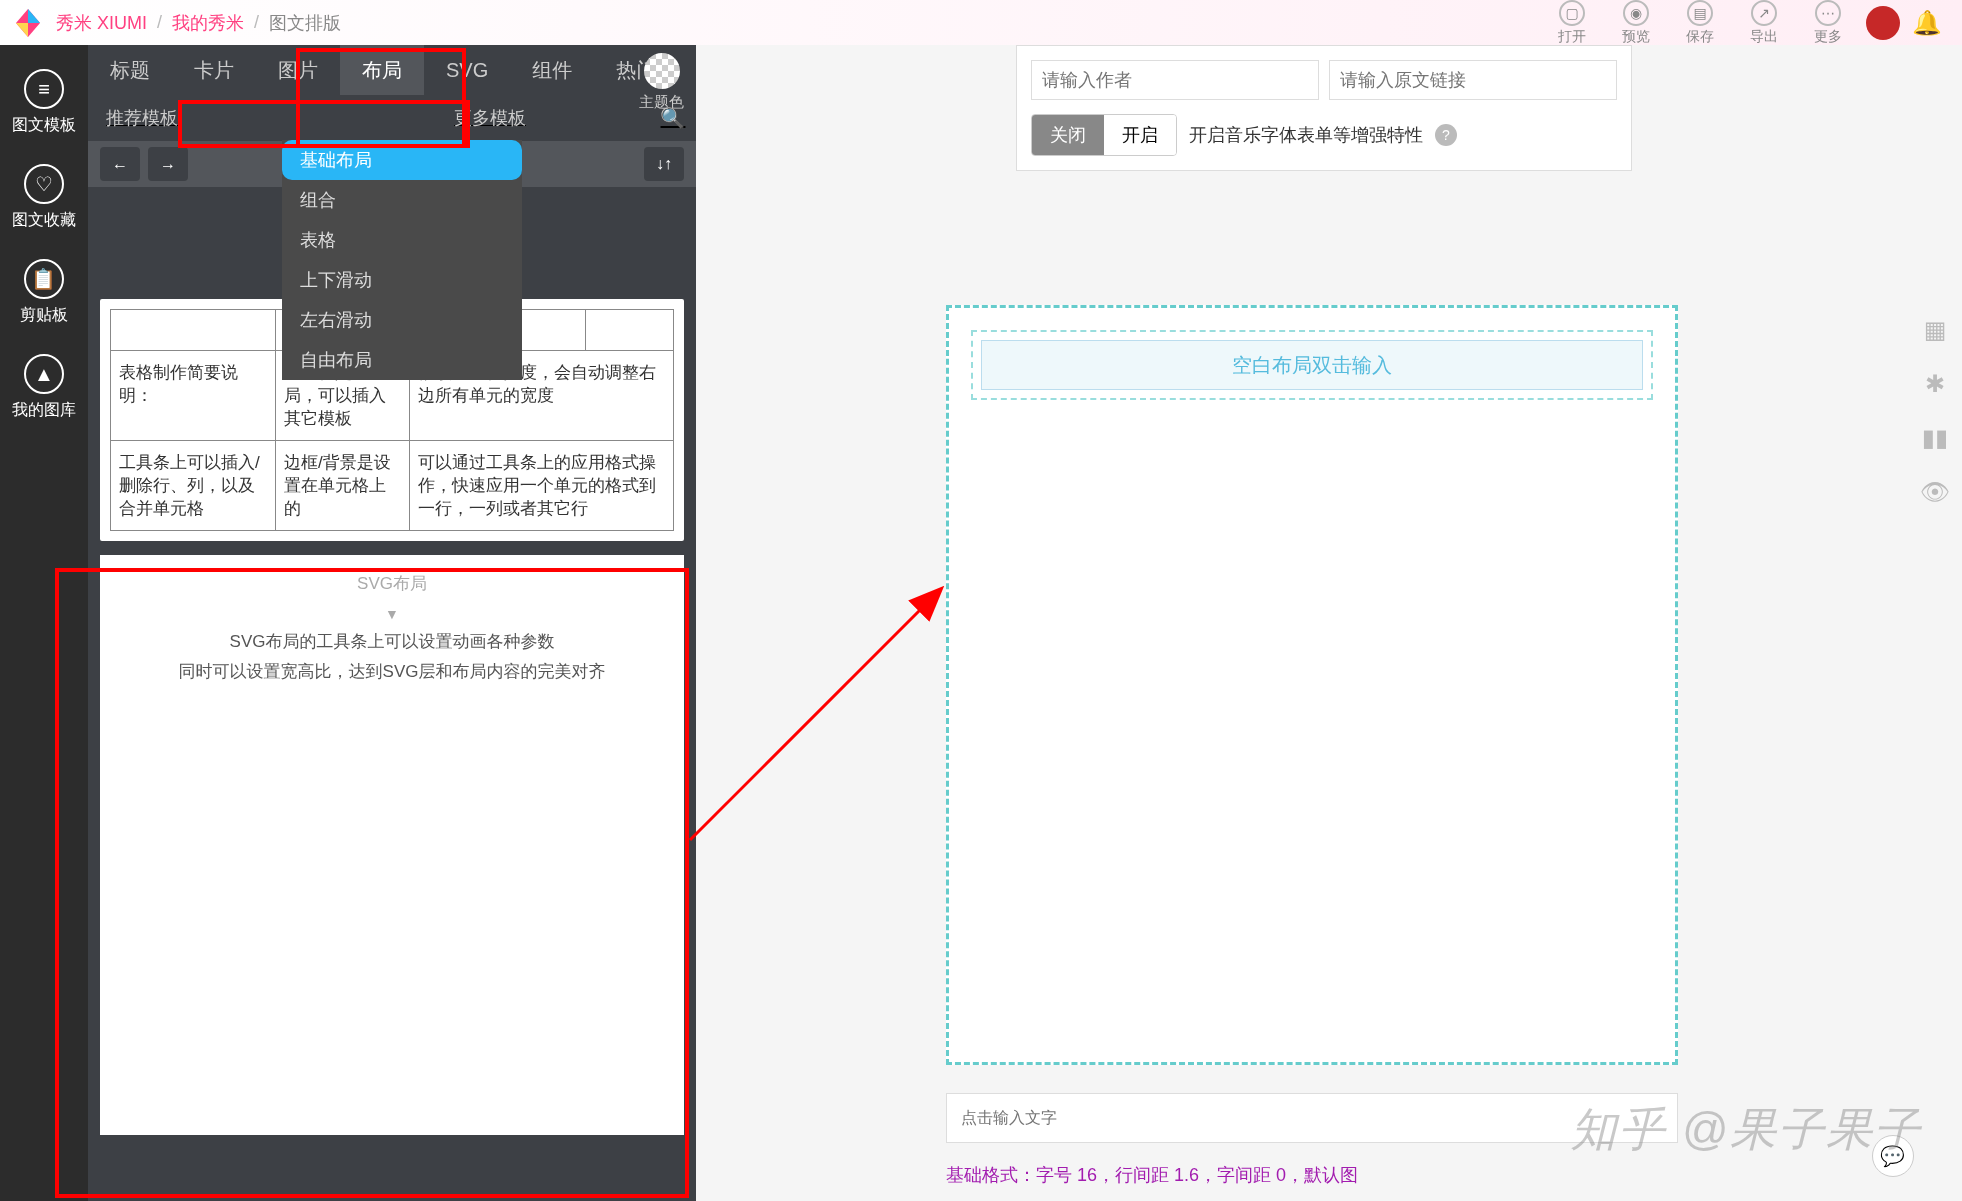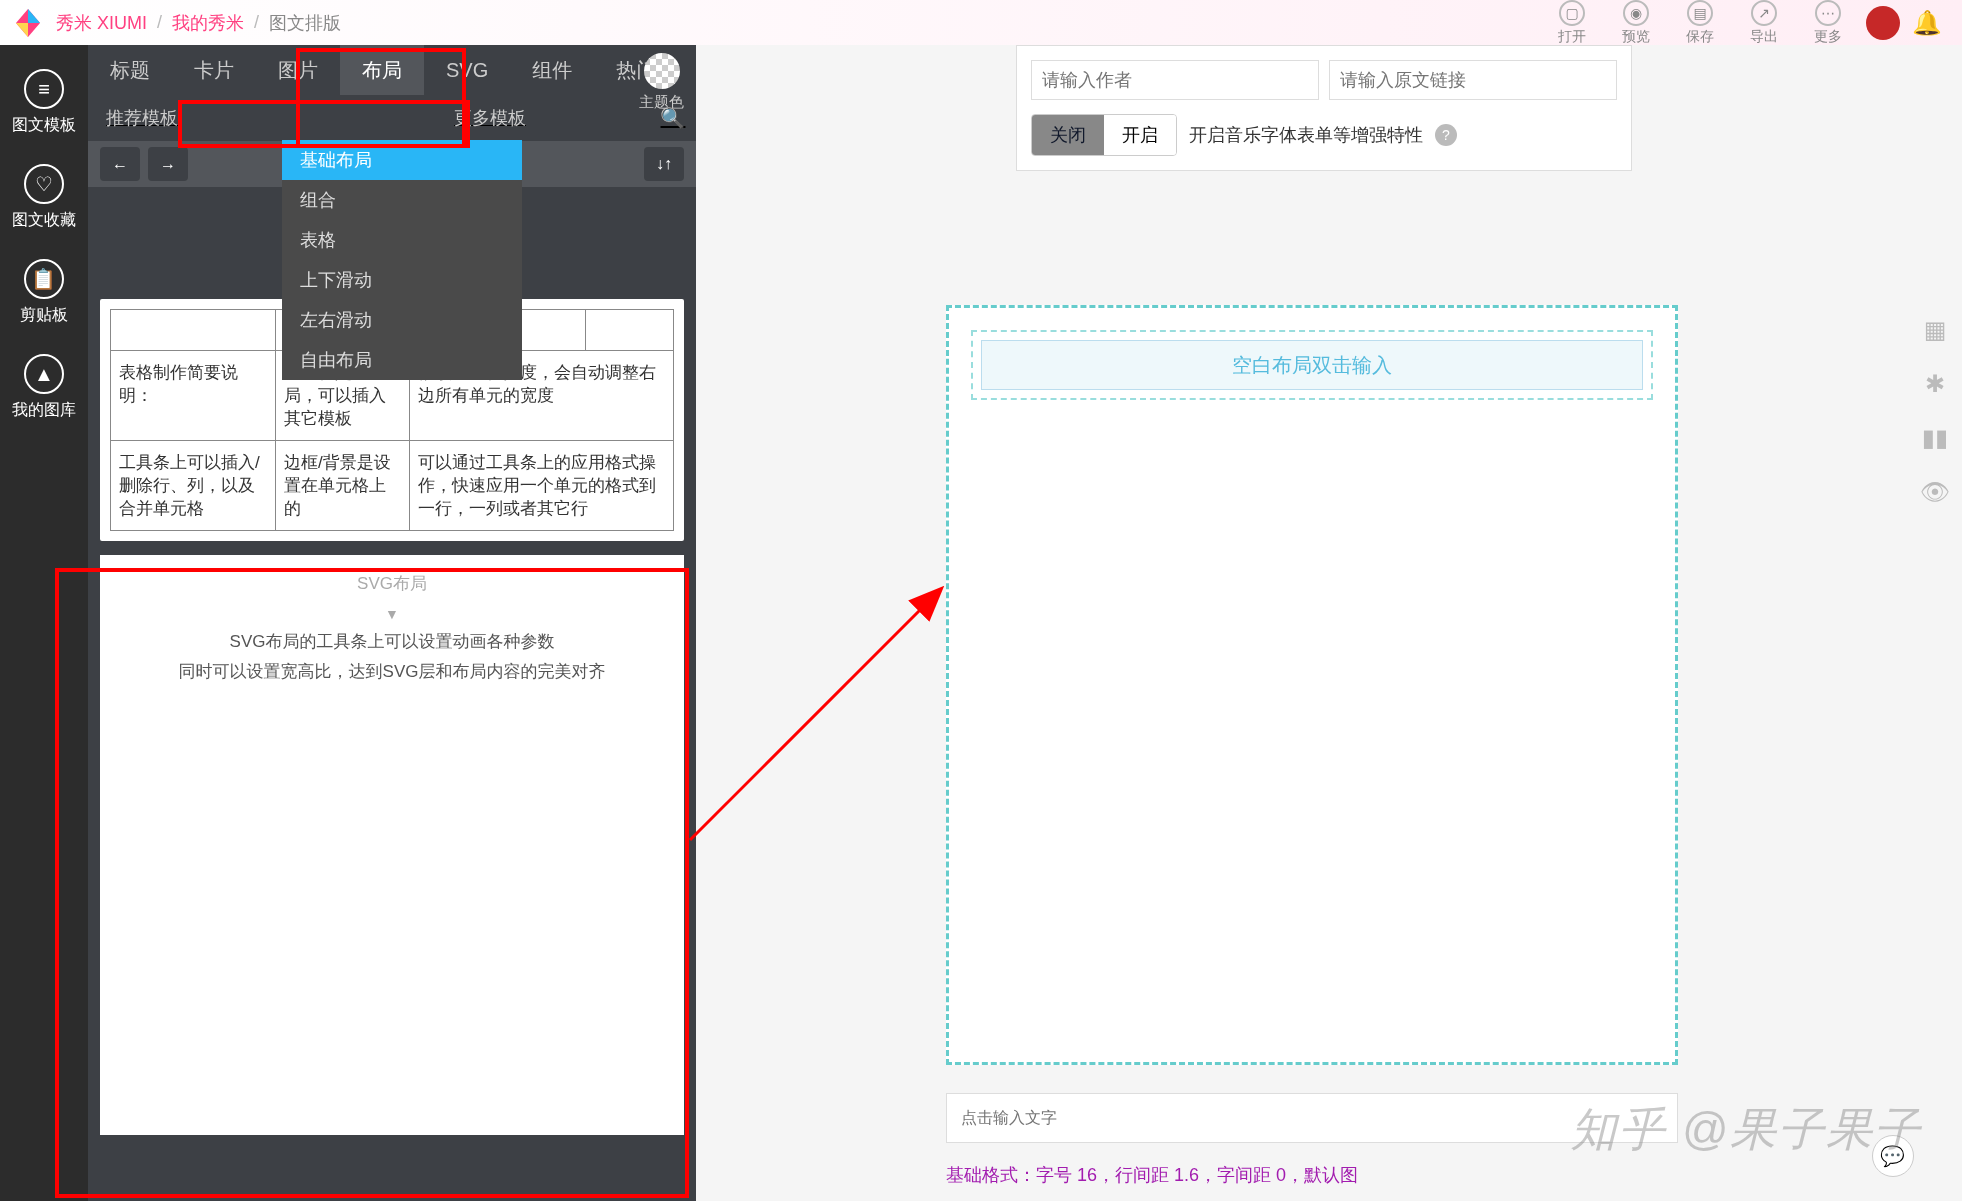--- a/index.html
+++ b/index.html
@@ -38,21 +38,21 @@
 .sub-tab { padding: 0 18px; color: #ccc; font-size: 18px; cursor: pointer; height: 46px; line-height: 46px; }
 .search-btn { width: 46px; text-align: center; color: #fff; font-size: 20px; cursor: pointer; }
 
 .toolbar-row { display: flex; height: 46px; align-items: center; background: #53565b; padding: 0 12px; gap: 8px; }
 .tool-btn { height: 34px; padding: 0 14px; background: #3d4045; color: #fff; border-radius: 4px; display: flex; align-items: center; cursor: pointer; font-size: 16px; }
 .tool-btn.small { width: 40px; justify-content: center; padding: 0; }
 .spacer { flex: 1; }
 
 
 .dropdown { position: absolute; left: 194px; top: 95px; width: 240px; background: #4a4a4a; z-index: 100; }
-.dropdown-item { height: 40px; line-height: 40px; padding: 0 18px; color: #ddd; font-size: 18px; cursor: pointer; }
+.dropdown-item { height: 40px; line-height: 40px; padding: 0 18px; color: #ddd; font-size: 18px; cursor: pointer; border-radius: 10px; }
 .dropdown-item.selected { background: #29b6f6; color: #fff; }
 
 
 .template-content { padding: 12px; overflow: hidden; }
 .tmpl-card { background: #fff; border-radius: 2px; margin-bottom: 14px; padding: 10px; }
 .tmpl-table { width: 100%; border-collapse: collapse; }
 .tmpl-table td { border: 1px solid #888; padding: 10px 8px; font-size: 17px; color: #333; vertical-align: top; }
 .tmpl-table .hdr td { height: 28px; }
 .svg-card { background: #fff; padding: 14px; text-align: center; color: #888; font-size: 17px; line-height: 1.8; }
 .svg-title { color: #aaa; margin-bottom: 2px; }
@@ -68,21 +68,21 @@
 .red-arrow { position: absolute; z-index: 199; pointer-events: none; }
 
 
 .editor-area { position: absolute; left: 696px; top: 45px; right: 0; bottom: 0; background: #f5f5f5; }
 .meta-box { position: absolute; left: 320px; top: 0; width: 616px; background: #fff; border: 1px solid #ddd; padding: 14px; }
 .meta-inputs { display: flex; gap: 10px; margin-bottom: 14px; }
 .meta-input { flex: 1; height: 40px; border: 1px solid #ddd; padding: 0 10px; font-size: 18px; color: #999; }
 .toggle-row { display: flex; align-items: center; gap: 12px; }
 .toggle-group { display: flex; border: 1px solid #ccc; border-radius: 4px; overflow: hidden; }
 .toggle-btn { padding: 8px 18px; font-size: 18px; background: #fff; cursor: pointer; }
-.toggle-btn.on { background: #888; color: #0f172a; }
+.toggle-btn.on { background: #888; color: #ffffff; }
 .toggle-label { font-size: 18px; color: #333; }
 .help-icon { width: 22px; height: 22px; border-radius: 50%; background: #bbb; color: #fff; display: inline-flex; align-items: center; justify-content: center; font-size: 14px; }
 
 
 .canvas-wrap { position: absolute; left: 250px; top: 260px; width: 732px; height: 760px; }
 .canvas-border { width: 100%; height: 100%; border: 3px dashed #6cc; background: #fff; padding: 22px; }
 .canvas-inner { border: 2px dashed #9dd; padding: 8px; }
 .canvas-field { border: 1px solid #bde; background: #eef8fb; height: 50px; display: flex; align-items: center; justify-content: center; color: #5bd; font-size: 20px; }
 
 

